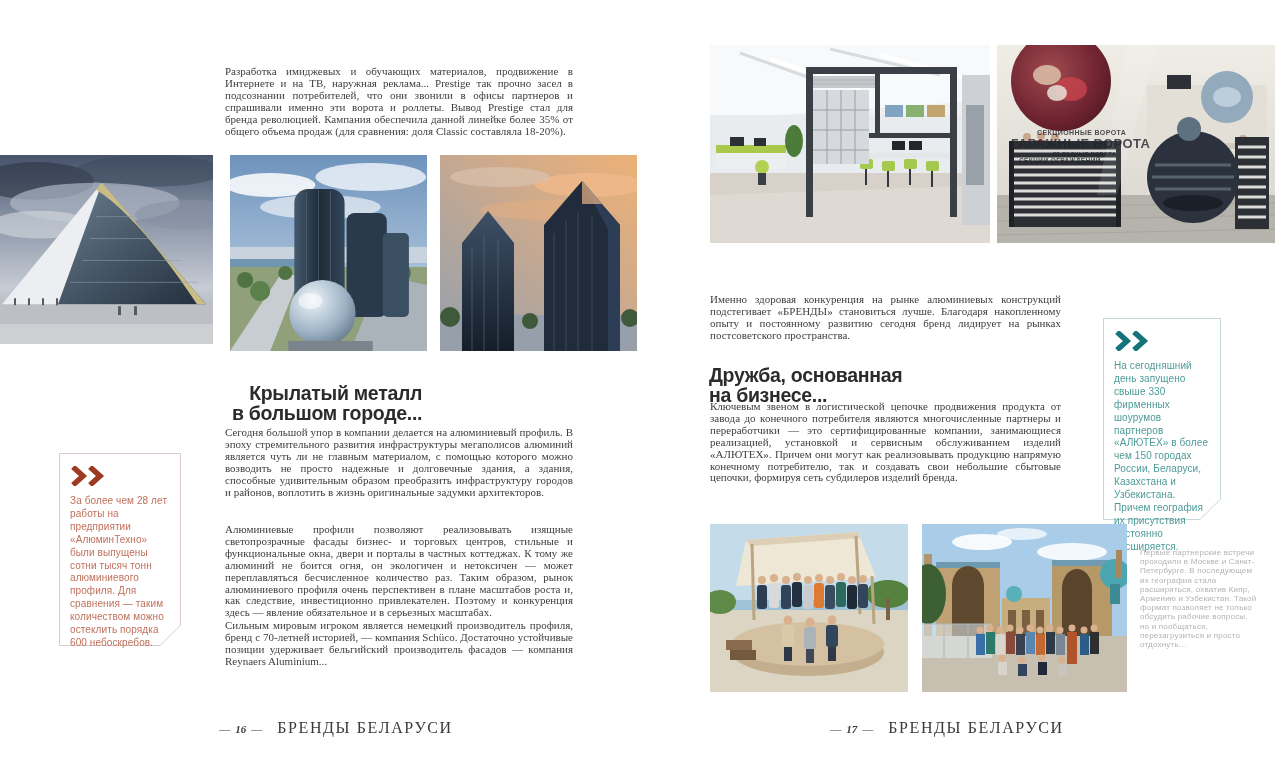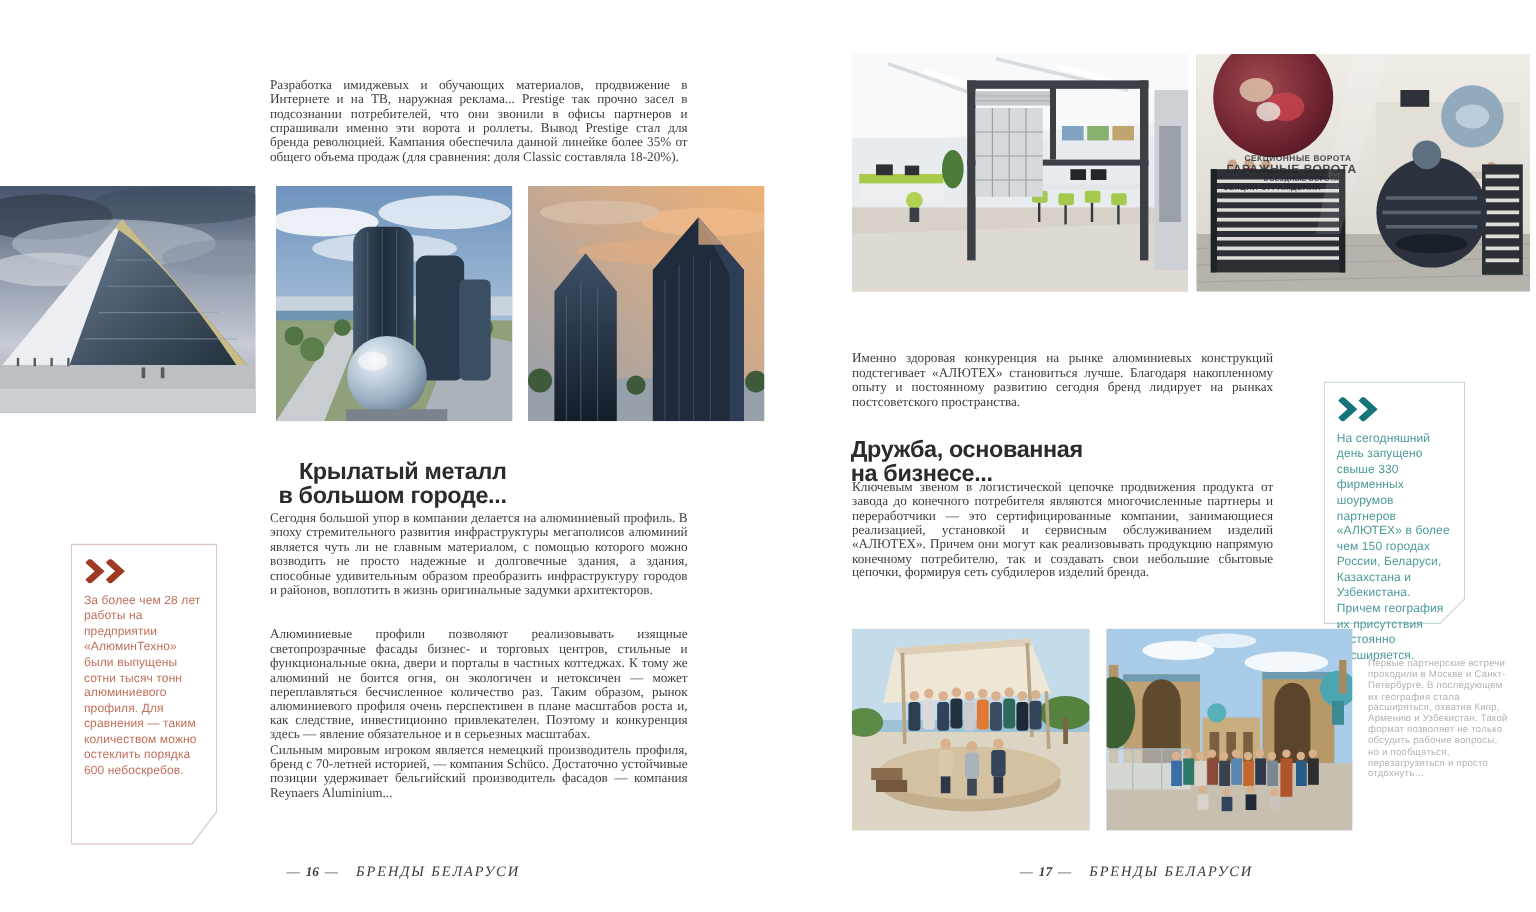--- a/index.html
+++ b/index.html
@@ -29,34 +29,34 @@
   .co-teal .frame path{stroke:#c3d8d6;}
 
   
   .photo{position:absolute;overflow:hidden;background:#cfd3d8;}
   .photo svg{display:block;width:100%;height:100%;}
   .overlay-text{position:absolute;left:14px;top:84px;
     font-family:"Liberation Sans",sans-serif;font-weight:700;
     color:rgba(35,38,44,.8);letter-spacing:.4px;}
   .overlay-text div{white-space:nowrap;}
   .ov1{font-size:7px;margin-left:26px;}
-  .ov2{font-size:10px;margin-left:11px;}
+  .ov2{font-size:13px;margin-left:0;}
   .ov3{font-size:5.5px;margin-left:42px;}
   .ov4{font-size:6.5px;margin-left:8px;}
 
   
   .caption{position:absolute;font-size:8px;line-height:9.2px;
     color:var(--caption-text,#b3b3b3);letter-spacing:0.2px;}
 
   
   .footer{position:absolute;top:719px;font-family:"Liberation Serif",serif;
     font-size:11px;color:#3a3a3a;text-align:center;}
   .footer .num{font-style:italic;font-weight:700;padding:0 3px;}
   .footer .dash{padding:0 2px;}
-  .footer .mag{margin-left:13px;font-size:12px;letter-spacing:1.6px;font-style:italic;}
+  .footer .mag{margin-left:13px;font-size:16px;letter-spacing:1.6px;}
 </style>
 </head>
 <body>
 
 <div class="spread">
 
   <section>
 
     <p class="body-text" style="left:225px;top:55px;width:348px;">Разработка имиджевых и обучающих материалов, продвижение в Интернете и на ТВ, наружная реклама... Prestige так прочно засел в подсознании потребителей, что они звонили в офисы партнеров и спрашивали именно эти ворота и роллеты. Вывод Prestige стал для бренда революцией. Кампания обеспечила данной линейке более 35% от общего объема продаж (для сравнения: доля Classic составляла 18-20%).</p>
 
@@ -186,21 +186,21 @@
       </svg>
     </div>
 
     <h2 class="headline" style="left:232px;top:367px;text-align:right;">Крылатый металл
 в большом городе...</h2>
 
     <p class="body-text" style="left:225px;top:416px;width:348px;">Сегодня большой упор в компании делается на алюминиевый профиль. В эпоху стремительного развития инфраструктуры мегаполисов алюминий является чуть ли не главным материалом, с помощью которого можно возводить не просто надежные и долговечные здания, а здания, способные удивительным образом преобразить инфраструктуру городов и районов, воплотить в жизнь оригинальные задумки архитекторов.</p>
     <p class="body-text" style="left:225px;top:513px;width:348px;">Алюминиевые профили позволяют реализовывать изящные светопрозрачные фасады бизнес- и торговых центров, стильные и функциональные окна, двери и порталы в частных коттеджах. К тому же алюминий не боится огня, он экологичен и нетоксичен — может переплавляться бесчисленное количество раз. Таким образом, рынок алюминиевого профиля очень перспективен в плане масштабов роста и, как следствие, инвестиционно привлекателен. Поэтому и конкуренция здесь — явление обязательное и в серьезных масштабах.</p>
     <p class="body-text" style="left:225px;top:609px;width:348px;">Сильным мировым игроком является немецкий производитель профиля, бренд с 70-летней историей, — компания Schüco. Достаточно устойчивые позиции удерживает бельгийский производитель фасадов — компания Reynaers Aluminium...</p>
 
-    <aside class="callout co-red" style="left:59px;top:421px;width:122px;height:251px;">
+    <aside class="callout co-red" style="left:59px;top:421px;width:122px;height:193px;">
       <svg class="frame" viewBox="0 0 122 193" preserveAspectRatio="none">
         <path d="M0.5,0.5 H121.5 V172 L101,192.5 H0.5 Z" fill="none" stroke-width="1"></path>
       </svg>
       <svg class="chev" width="38" height="20" viewBox="0 0 38 20">
         <g fill="none" stroke-width="5.5">
             <path d="M3,1 L13,10 L3,19"></path>
             <path d="M20,1 L30,10 L20,19"></path>
           </g>
       </svg>
       <div class="co-text">За более чем 28 лет работы на предприятии «АлюминТехно» были выпущены сотни тысяч тонн алюминиевого профиля. Для сравнения — таким количеством можно остеклить порядка 600 небоскребов.</div>
@@ -356,21 +356,21 @@
         <polygon points="130,0 160,0 120,150 100,150" fill="#ffffff" opacity=".12"></polygon>
       </svg>
       <div class="overlay-text">
         <div class="ov1">СЕКЦИОННЫЕ ВОРОТА</div>
         <div class="ov2">ГАРАЖНЫЕ ВОРОТА</div>
         <div class="ov3">ВЪЕЗДНЫЕ ВОРОТА</div>
         <div class="ov4">СЕКЦИИ ОГРАЖДЕНИЙ</div>
       </div>
     </div>
 
-    <p class="body-text" style="left:710px;top:283px;width:351px;">Именно здоровая конкуренция на рынке алюминиевых конструкций подстегивает «АЛЮТЕХ» становиться лучше. Благодаря накопленному опыту и постоянному развитию сегодня бренд лидирует на рынках постсоветского пространства.</p>
+    <p class="body-text" style="left:710px;top:283px;width:351px;">Именно здоровая конкуренция на рынке алюминиевых конструкций подстегивает «БРЕНДЫ» становиться лучше. Благодаря накопленному опыту и постоянному развитию сегодня бренд лидирует на рынках постсоветского пространства.</p>
 
     <h2 class="headline" style="left:709px;top:349px;">Дружба, основанная
 на бизнесе...</h2>
 
     <p class="body-text" style="left:710px;top:390px;width:351px;">Ключевым звеном в логистической цепочке продвижения продукта от завода до конечного потребителя являются многочисленные партнеры и переработчики — это сертифицированные компании, занимающиеся реализацией, установкой и сервисным обслуживанием изделий «АЛЮТЕХ». Причем они могут как реализовывать продукцию напрямую конечному потребителю, так и создавать свои небольшие сбытовые цепочки, формируя сеть субдилеров изделий бренда.</p>
 
     <aside class="callout co-teal" style="left:1103px;top:286px;width:118px;height:202px;">
       <svg class="frame" viewBox="0 0 118 202" preserveAspectRatio="none">
         <path d="M0.5,0.5 H117.5 V181 L97,201.5 H0.5 Z" fill="none" stroke-width="1"></path>
       </svg>

